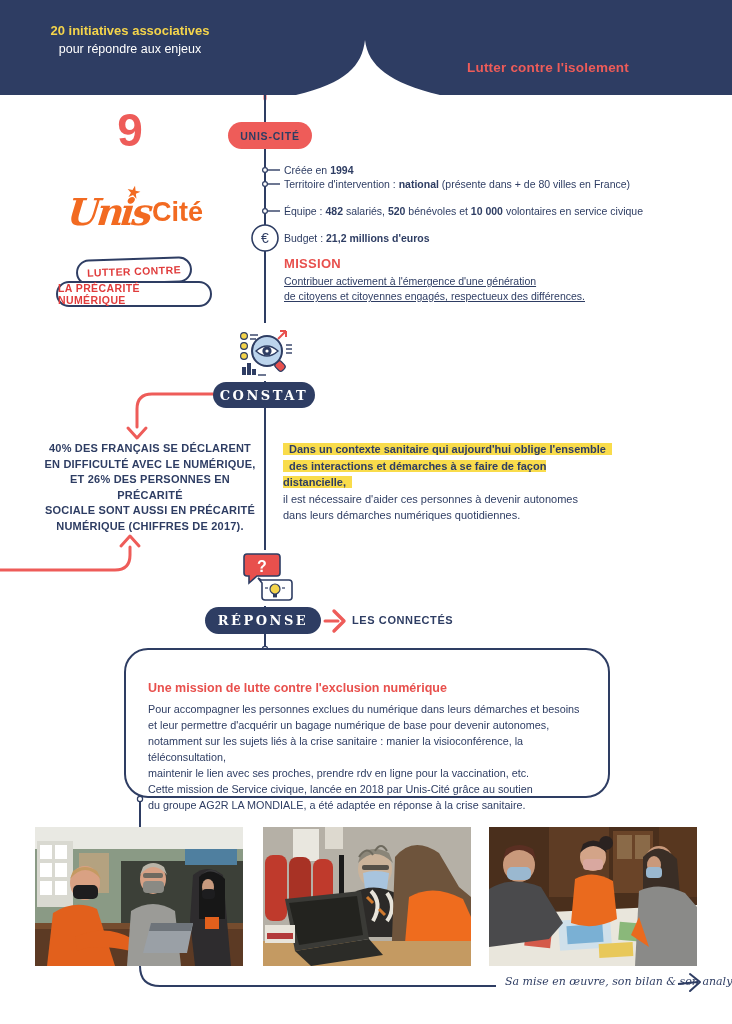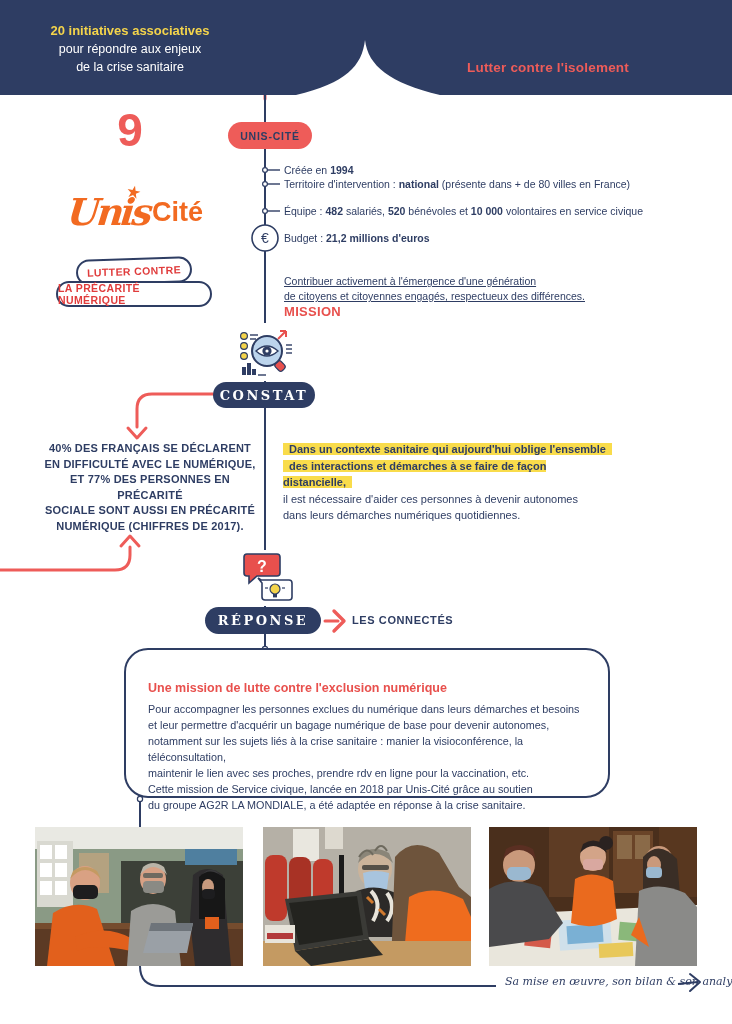--- a/index.html
+++ b/index.html
@@ -30,21 +30,21 @@
                font-size:37px;letter-spacing:-3px;transform:skewX(-6deg);}
   .logo-bold{display:inline-block;font-size:27px;font-weight:bold;margin-left:2px;vertical-align:4px;}
   .logo-star{position:absolute;left:58px;top:-8px;font-size:17px;transform:rotate(12deg);}
 
   .theme-badge{position:absolute;border:2px solid #2e3d63;border-radius:13px;background:#fff;
                display:flex;align-items:center;justify-content:center;
                color:#e03c3c;font-weight:bold;font-size:10.5px;letter-spacing:.4px;}
   .tb1{left:76px;top:258px;width:112px;height:22px;transform:rotate(-2deg);}
   .tb2{left:56px;top:281px;width:152px;height:22px;}
 
-  .mission-label{position:absolute;left:284px;top:256px;color:#e8504d;font-weight:bold;font-size:13px;letter-spacing:.3px;margin-top:48px;}
+  .mission-label{position:absolute;left:284px;top:256px;color:#e8504d;font-weight:bold;font-size:13px;letter-spacing:.3px;}
   .mission-text{position:absolute;left:284px;top:274px;width:340px;font-size:10.5px;line-height:15px;color:#2e3d63;text-decoration:underline;}
 
   .pill{position:absolute;background:#2e3d63;display:flex;align-items:center;justify-content:center;
         color:#fff;font-family:"DejaVu Serif",serif;font-weight:bold;letter-spacing:2.5px;font-size:13px;}
   .constat-badge{left:213px;top:382px;width:102px;height:26px;border-radius:13px;}
   .reponse-badge{left:205px;top:607px;width:116px;height:27px;border-radius:14px;}
 
   .stat-block{position:absolute;left:36px;top:441px;width:228px;text-align:center;
               font-size:11px;font-weight:bold;line-height:15.6px;letter-spacing:.2px;color:#2e3d63;}
   .context-block{position:absolute;left:283px;top:441px;width:330px;font-size:11px;line-height:16.5px;color:#2e3d63;}
@@ -106,21 +106,20 @@
   </svg>
 
   <div class="header-band">
     <svg class="abs" style="left:288px;top:38px;" width="160" height="57">
       <path d="M77,2 C74,28 58,45 8,57 L152,57 C102,45 80,28 77,2 Z" fill="#ffffff"></path>
     </svg>
   </div>
   <div class="series front">
     <div class="l1">20 initiatives associatives</div>
     <div class="l2">pour répondre aux enjeux</div>
-    <div class="l3">de la crise sanitaire</div>
   </div>
   <div class="category-link front">Lutter contre l'isolement</div>
 
   <div class="issue-number front">9</div>
   <div class="org-badge front">UNIS-CITÉ</div>
 
   <div class="fact front" style="top:164px;"><span>Créée en </span><b>1994</b></div>
   <div class="fact front" style="top:178px;"><span>Territoire d'intervention : </span><b>national</b><span> (présente dans + de 80 villes en France)</span></div>
   <div class="fact front" style="top:205px;"><span>Équipe : </span><b>482</b><span> salariés, </span><b>520</b><span> bénévoles et </span><b>10 000</b><span> volontaires en service civique</span></div>
   <div class="fact front" style="top:232px;"><span>Budget : </span><b>21,2 millions d'euros</b></div>
@@ -163,21 +162,21 @@
     <path d="M22,28 Q33,18 44,28 Q33,38 22,28 Z" fill="#fff" stroke="#2e3d63" stroke-width="1.4"></path>
     <circle cx="33" cy="28" r="4.6" fill="#2e3d63"></circle>
     <circle cx="33" cy="28" r="1.6" fill="#fff"></circle>
   </svg>
 
   <div class="pill constat-badge front">CONSTAT</div>
 
   <div class="stat-block front">
     <div>40% DES FRANÇAIS SE DÉCLARENT</div>
     <div>EN DIFFICULTÉ AVEC LE NUMÉRIQUE,</div>
-    <div>ET 77% DES PERSONNES EN PRÉCARITÉ</div>
+    <div>ET 26% DES PERSONNES EN PRÉCARITÉ</div>
     <div>SOCIALE SONT AUSSI EN PRÉCARITÉ</div>
     <div>NUMÉRIQUE (CHIFFRES DE 2017).</div>
   </div>
 
   <div class="context-block front">
     <div><span class="hl">Dans un contexte sanitaire qui aujourd'hui oblige l'ensemble</span></div>
     <div><span class="hl">des interactions et démarches à se faire de façon distancielle,</span></div>
     <div>il est nécessaire d'aider ces personnes à devenir autonomes</div>
     <div>dans leurs démarches numériques quotidiennes.</div>
   </div>

